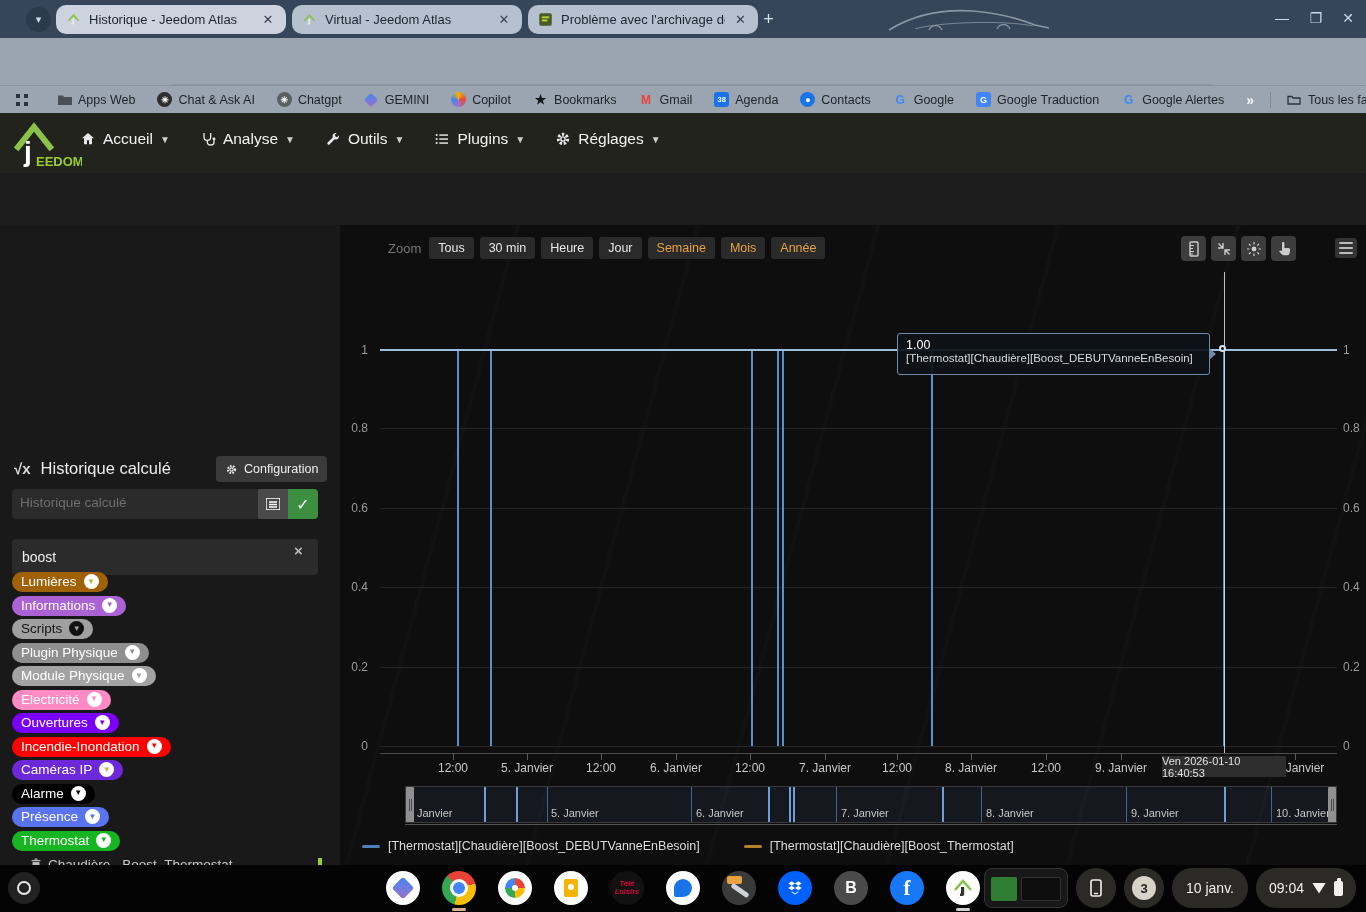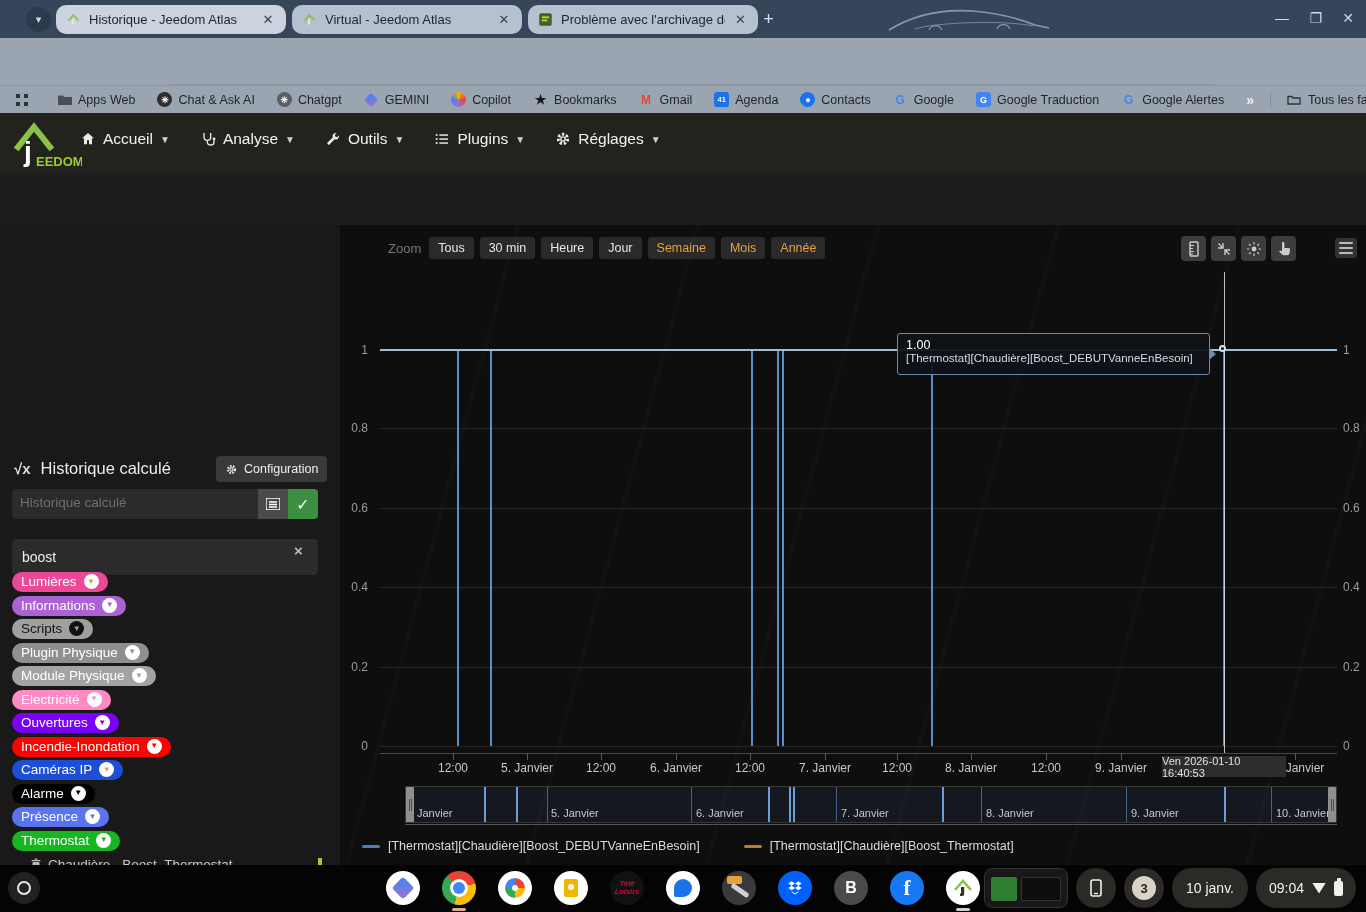--- a/index.html
+++ b/index.html
@@ -203,21 +203,21 @@
         </span>
         <span class="bmitem">
           <span class="mini" style="color:#17181a;font-size:13px;">★</span>
           <span>Bookmarks</span>
         </span>
         <span class="bmitem">
           <span class="mini" style="color:#ea4335;font-size:12px;">M</span>
           <span>Gmail</span>
         </span>
         <span class="bmitem">
-          <span class="mini" style="background:#1a73e8;color:#fff;font-size:7.5px;">41</span>
+          <span class="mini" style="background:#1a73e8;color:#fff;font-size:7.5px;">38</span>
           <span>Agenda</span>
         </span>
         <span class="bmitem">
           <span class="mini" style="border-radius:50%;background:#1a73e8;color:#fff;font-size:9px;">●</span>
           <span>Contacts</span>
         </span>
         <span class="bmitem">
           <span class="mini" style="color:#4285f4;font-size:12px;">G</span>
           <span>Google</span>
         </span>
@@ -479,21 +479,21 @@
       <svg width="14" height="12" viewBox="0 0 14 12">
           <rect x="0" y="0" width="14" height="12" rx="1.5" fill="none" stroke="#fff" stroke-width="1.4"></rect>
           <path stroke="#fff" stroke-width="1.4" d="M3 4h8M3 6.5h8M3 9h8"></path>
         </svg>
     </div>
     <div class="abtn" style="left:288px;background:#3c8f40;border-radius:0 4px 4px 0;">✓</div>
     <input class="srch" value="boost" style="">
     <div class="srchx">×</div>
     <div class="taglist">
         <div id="tags">
-          <div class="tag" style="background: #ec4899; color: rgb(255, 255, 255);">
+          <div class="tag" style="background: #a16207; color: rgb(255, 255, 255);">
             <span>Lumières</span>
             <span class="tarrow" style="background:#fff;color:#b5b52a;">▼</span>
           </div>
           <div class="tag" style="background: rgb(171, 98, 212); color: rgb(255, 255, 255);">
             <span>Informations</span>
             <span class="tarrow" style="background:#fff;color:#ab62d4;">▼</span>
           </div>
           <div class="tag" style="background: rgb(160, 160, 160); color: rgb(20, 20, 20);">
             <span>Scripts</span>
             <span class="tarrow" style="background:#111;color:#a0a0a0;">▼</span>
@@ -511,21 +511,21 @@
             <span class="tarrow" style="background:#fff;color:#ff8ac4;">▼</span>
           </div>
           <div class="tag" style="background: rgb(123, 0, 251); color: rgb(255, 255, 255);">
             <span>Ouvertures</span>
             <span class="tarrow" style="background:#fff;color:#7b00fb;">▼</span>
           </div>
           <div class="tag" style="background: rgb(251, 4, 0); color: rgb(255, 255, 255);">
             <span>Incendie-Inondation</span>
             <span class="tarrow" style="background:#fff;color:#fb0400;">▼</span>
           </div>
-          <div class="tag" style="background: #1d4ed8; color: rgb(255, 255, 255);">
+          <div class="tag" style="background: #6d28d9; color: rgb(255, 255, 255);">
             <span>Caméras IP</span>
             <span class="tarrow" style="background:#fff;color:#dfa35f;">▼</span>
           </div>
           <div class="tag" style="background: rgb(0, 0, 0); color: rgb(255, 255, 255);">
             <span>Alarme</span>
             <span class="tarrow" style="background:#fff;color:#000000;">▼</span>
           </div>
           <div class="tag" style="background: rgb(90, 116, 240); color: rgb(255, 255, 255);">
             <span>Présence</span>
             <span class="tarrow" style="background:#fff;color:#5a74f0;">▼</span>

